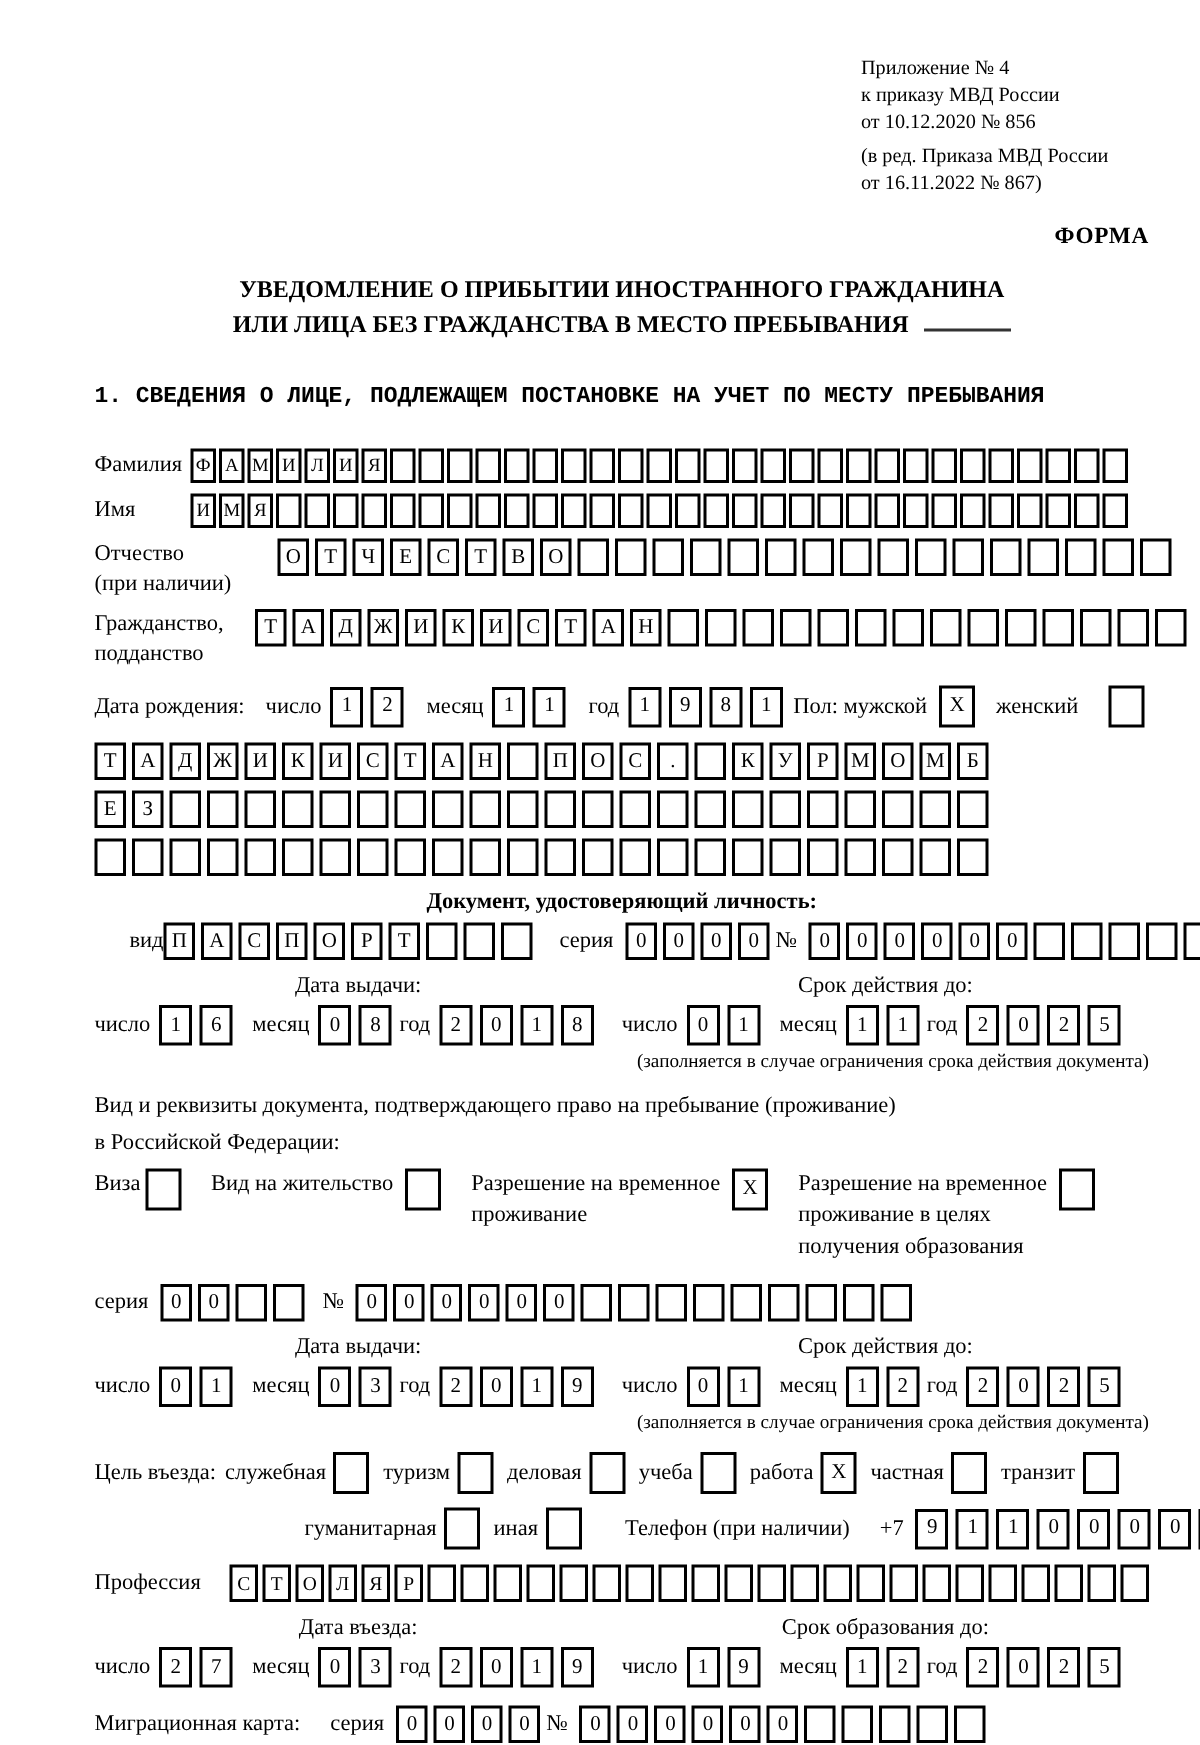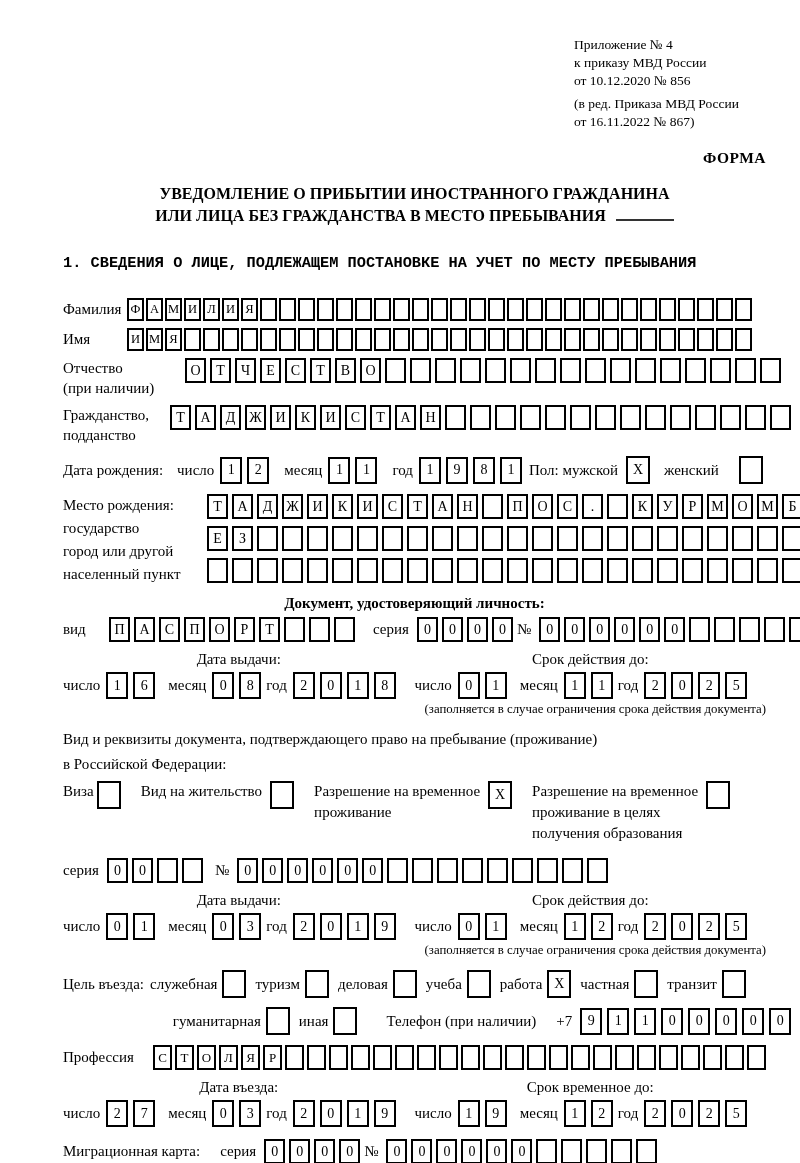--- a/index.html
+++ b/index.html
@@ -254,26 +254,20 @@
       </span>
     <span class="gap14"></span>
     <span class="lbl">женский</span>
     <span class="gap20"></span>
     <span class="cells box">
         <span class="cell"></span>
       </span>
   </div>
 
   <div class="row top" style="margin-top:10px;">
-    <span class="lbl-col" style="width:144px;line-height:23px;">
-      <div>Место рождения:</div>
-      <div>государство</div>
-      <div>город или другой</div>
-      <div>населенный пункт</div>
-    </span>
     <span class="stack">
       <span class="cells">
           <span class="cell">Т</span>
           <span class="cell">А</span>
           <span class="cell">Д</span>
           <span class="cell">Ж</span>
           <span class="cell">И</span>
           <span class="cell">К</span>
           <span class="cell">И</span>
           <span class="cell">С</span>
@@ -344,21 +338,21 @@
           <span class="cell"></span>
           <span class="cell"></span>
           <span class="cell"></span>
           <span class="cell"></span>
         </span>
     </span>
   </div>
 
   <div class="center-bold">Документ, удостоверяющий личность:</div>
 
-  <div class="row" style="margin-top:5px;">
+  <div class="row" style="margin-top:5px;text-align:right;">
     <span class="lbl" style="width:46px;">вид</span>
     <span class="cells">
         <span class="cell">П</span>
         <span class="cell">А</span>
         <span class="cell">С</span>
         <span class="cell">П</span>
         <span class="cell">О</span>
         <span class="cell">Р</span>
         <span class="cell">Т</span>
         <span class="cell"></span>
@@ -601,21 +595,21 @@
         </span>
       </span>
     <span class="opt">
         <span class="olbl">транзит</span>
         <span class="cells box">
           <span class="cell"></span>
         </span>
       </span>
   </div>
 
-  <div class="row purpose" style="margin-top:9px;padding-left:140px;justify-content:center;">
+  <div class="row purpose" style="margin-top:9px;padding-left:140px;">
     <span class="opt">
         <span class="olbl">гуманитарная</span>
         <span class="cells box">
           <span class="cell"></span>
         </span>
       </span>
     <span class="opt">
         <span class="olbl">иная</span>
         <span class="cells box">
           <span class="cell"></span>
@@ -667,21 +661,21 @@
         <span class="cell"></span>
         <span class="cell"></span>
         <span class="cell"></span>
         <span class="cell"></span>
         <span class="cell"></span>
       </span>
   </div>
 
   <div class="two-col">
     <div class="col">Дата въезда:</div>
-    <div class="col">Срок временное до:</div>
+    <div class="col">Срок образования до:</div>
   </div>
 
   <div class="dates-row">
     <div class="half">
       <span class="dg-lbl">число</span>
       <span class="cells cells-date">
           <span class="cell">2</span>
           <span class="cell">7</span>
         </span>
       <span class="gap8"></span>

